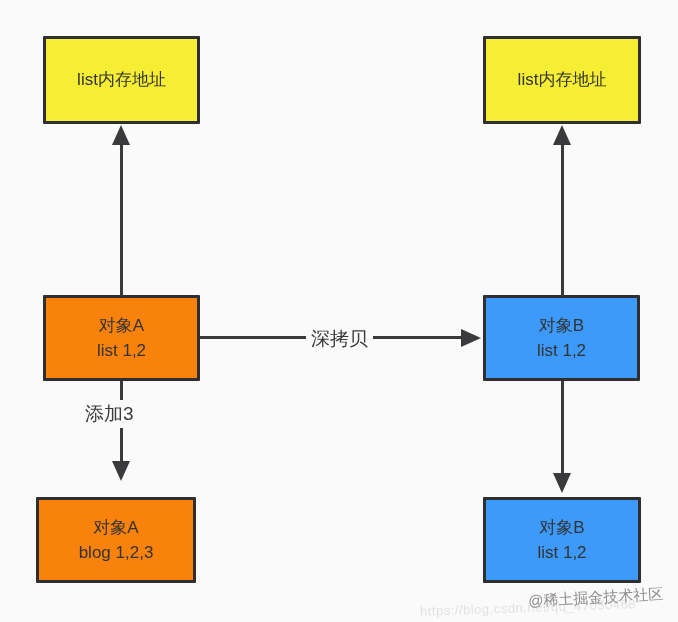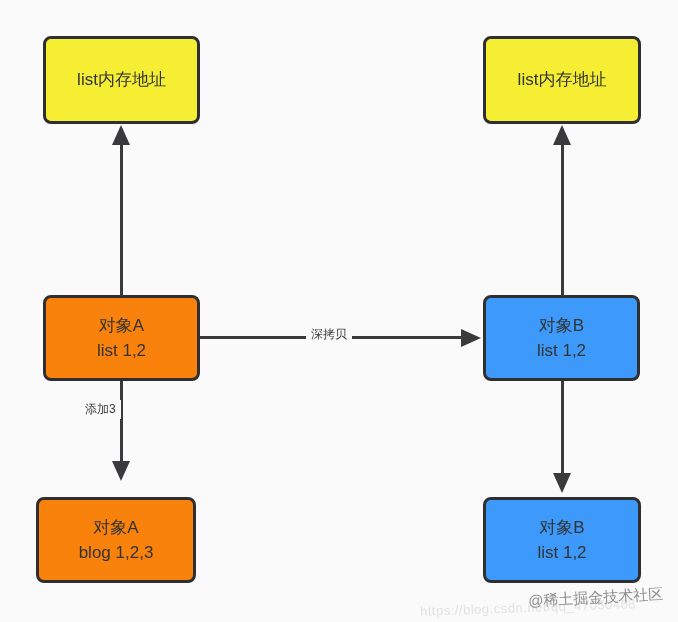--- a/index.html
+++ b/index.html
@@ -3,34 +3,34 @@
 <meta charset="utf-8">
 <style>
   html,body{margin:0;padding:0;background:#fafafa;}
   .canvas{
     position:relative;width:678px;height:622px;background:#fafafa;
     overflow:hidden;font-family:"Liberation Sans",sans-serif;
   }
   .node{
     position:absolute;border:3px solid #2f2f31;box-sizing:border-box;
     display:flex;flex-direction:column;align-items:center;justify-content:center;
-    color:#333333;font-size:17px;line-height:1.5;text-align:center;border-radius:8px;
+    color:#333333;font-size:17px;line-height:1.5;text-align:center;border-radius:1px;
   }
   .node.yellow{background:#f5ee33;}
   .node.orange{background:#f8820c;text-align:center;}
   .node.blue{background:#3d9afb;}
   .vline{position:absolute;width:3px;background:#3a3a3c;}
   .hline{position:absolute;height:3px;background:#3a3a3c;}
   .head{position:absolute;width:0;height:0;}
   .head.up{border-left:9px solid transparent;border-right:9px solid transparent;border-bottom:20px solid #3a3a3c;}
   .head.down{border-left:9px solid transparent;border-right:9px solid transparent;border-top:20px solid #3a3a3c;}
   .head.right{border-top:9px solid transparent;border-bottom:9px solid transparent;border-left:20px solid #3a3a3c;}
   .edge-label{
     position:absolute;background:#fafafa;padding:1px 5px;
-    font-size:12px;color:#3a3a3c;white-space:nowrap;
+    font-size:19px;color:#3a3a3c;white-space:nowrap;
   }
   .wm-gray{
     position:absolute;right:15px;top:585px;color:#8e8e8e;font-size:15px;
     white-space:nowrap;transform:rotate(-3deg);transform-origin:right center;
   }
   .wm-faint{
     position:absolute;left:420px;top:600px;color:#e2e2e2;font-size:13px;
     white-space:nowrap;transform:rotate(-2deg);letter-spacing:.5px;
   }
 </style>

